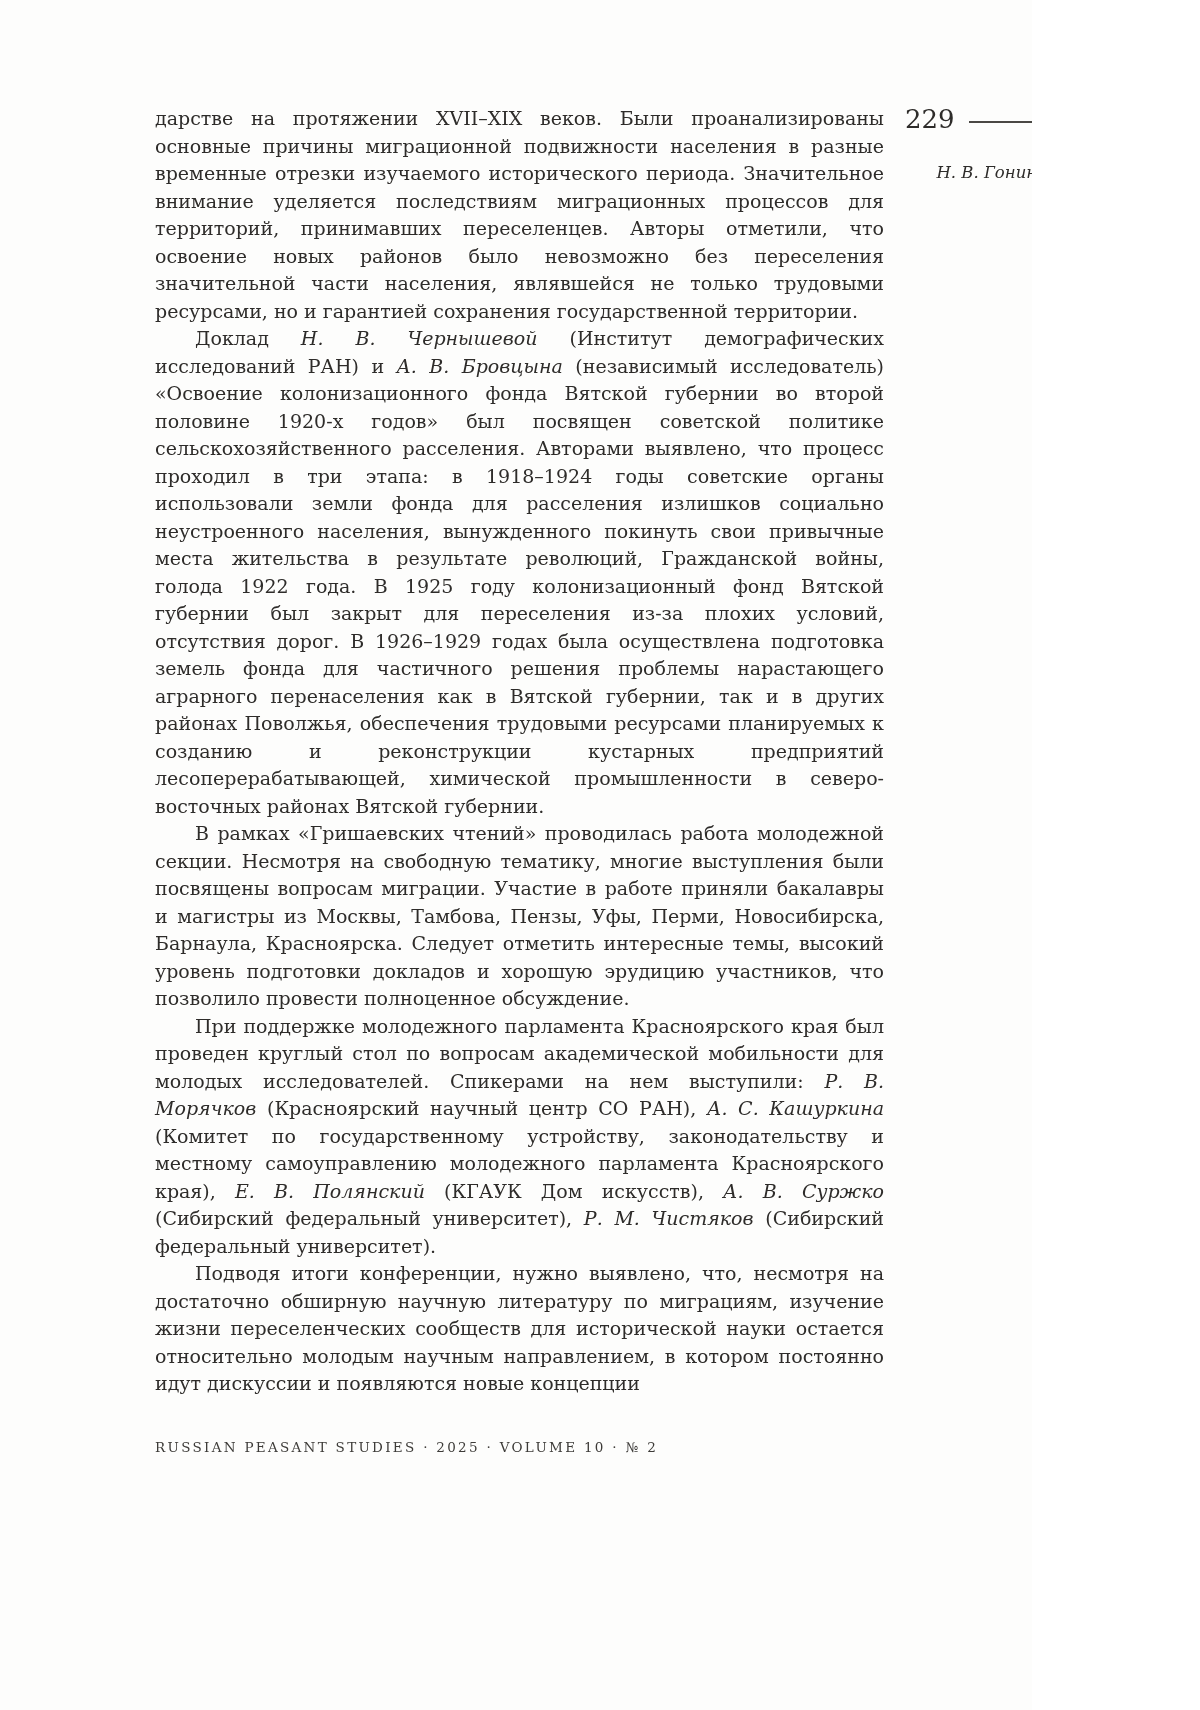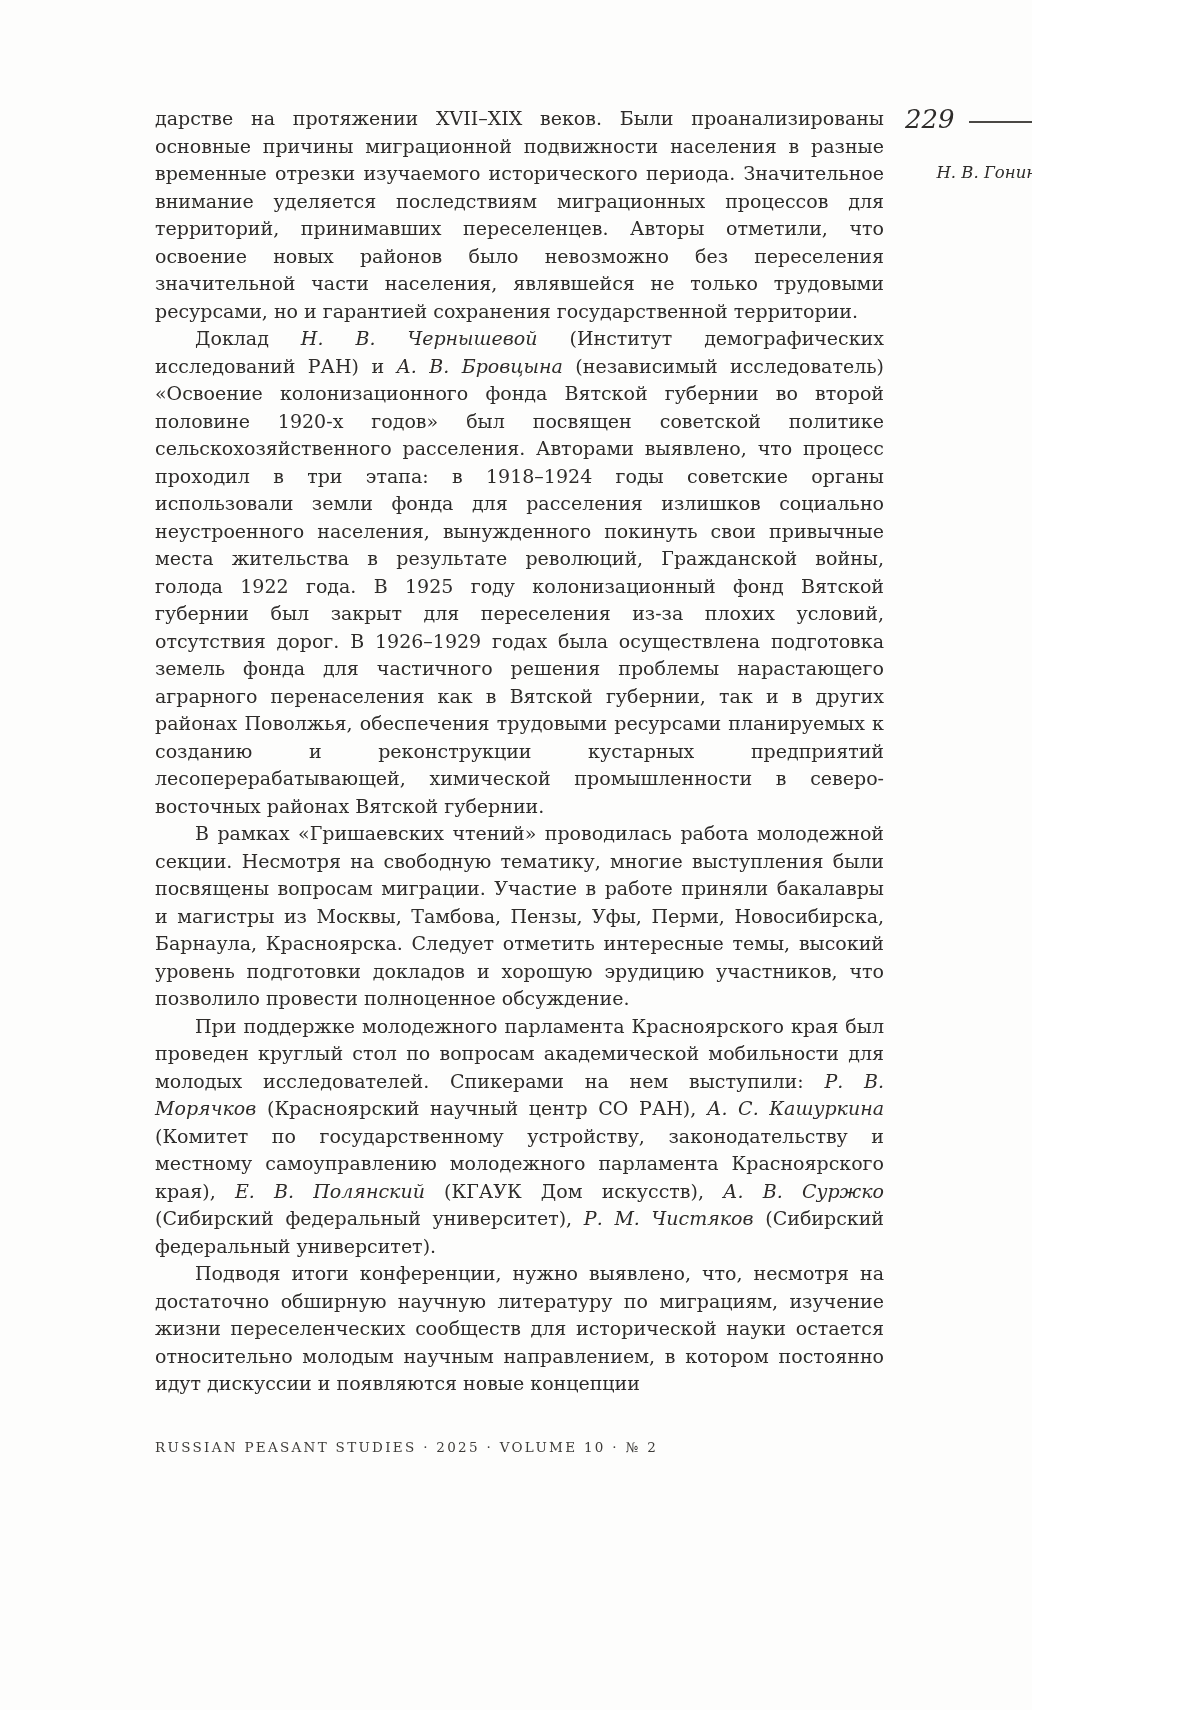--- a/index.html
+++ b/index.html
@@ -35,21 +35,20 @@
     position: absolute;
     left: 905px;
     top: 106px;
     width: 142px;
   }
   .pagenum-row {
     display: flex;
     align-items: center;
   }
   .page-number {
-    font-style: italic;
     font-size: 26px;
     color: #2e2c2a;
     line-height: 1;
   }
   .pagenum-rule {
     flex: 1;
     height: 2px;
     background: #4a4844;
     margin-left: 14px;
     margin-top: 6px;

